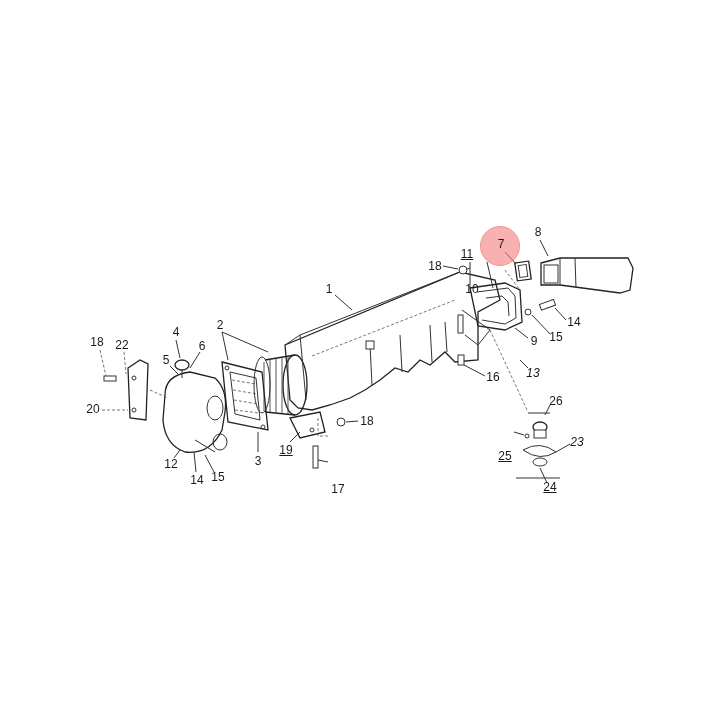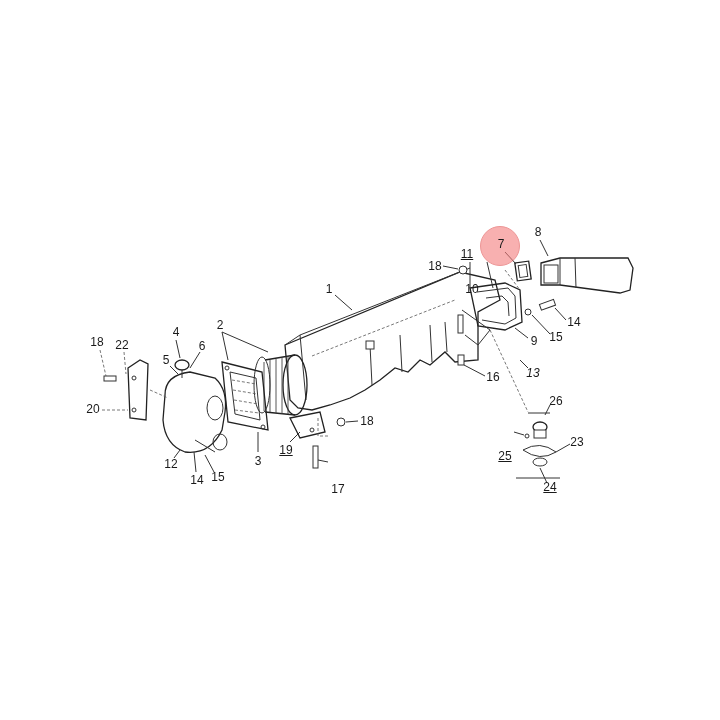--- a/index.html
+++ b/index.html
@@ -161,17 +161,17 @@
     <span class="callout" style="left: 556px; top: 337px;">15</span>
     <span class="callout" style="left: 218px; top: 477px;">15</span>
     <span class="callout" style="left: 493px; top: 377px;">16</span>
     <span class="callout" style="left: 338px; top: 461px; margin-top: 28px;">17</span>
     <span class="callout" style="left: 435px; top: 266px;">18</span>
     <span class="callout" style="left: 367px; top: 421px;">18</span>
     <span class="callout" style="left: 286px; top: 450px; text-decoration: underline;">19</span>
     <span class="callout" style="left: 93px; top: 409px;">20</span>
     <span class="callout" style="left: 97px; top: 342px;">18</span>
     <span class="callout" style="left: 122px; top: 345px;">22</span>
-    <span class="callout" style="left: 577px; top: 442px;">23</span>
+    <span class="callout" style="left: 577px; top: 442px; font-style: italic;">23</span>
     <span class="callout" style="left: 550px; top: 487px; text-decoration: underline;">24</span>
     <span class="callout" style="left: 505px; top: 456px; text-decoration: underline;">25</span>
     <span class="callout" style="left: 556px; top: 401px;">26</span>
   </div>
 
 </body></html>

